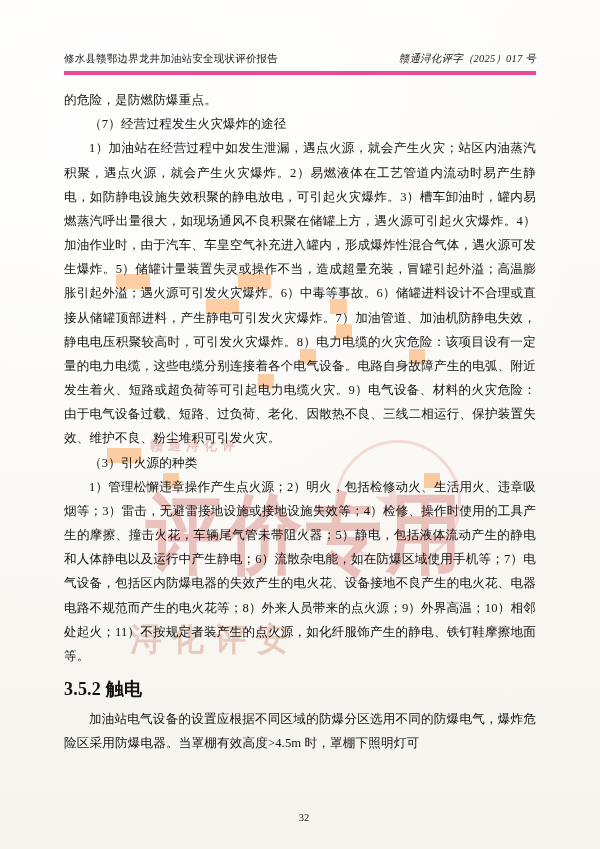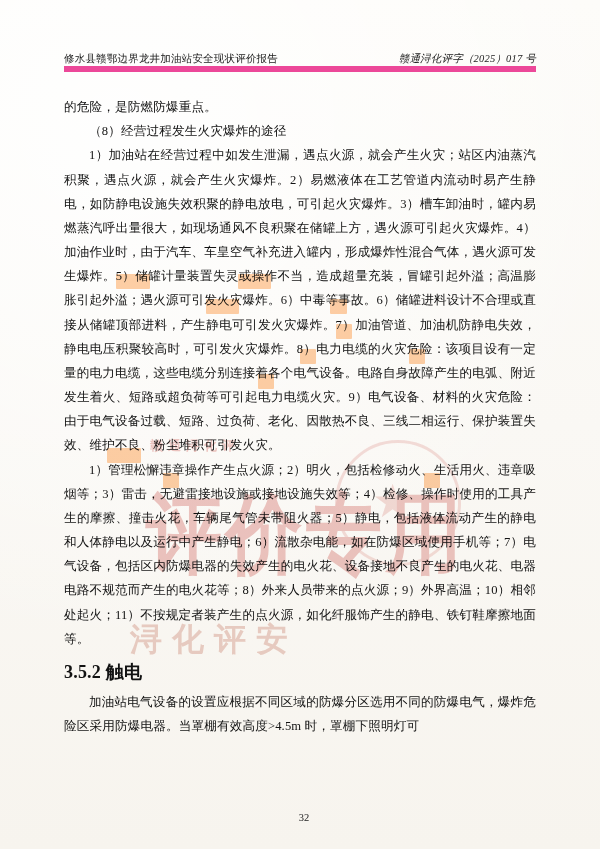--- a/index.html
+++ b/index.html
@@ -33,28 +33,29 @@
     padding: 52px 64px 40px 64px;
     box-sizing: border-box;
   }
   .header {
     display: flex;
     justify-content: space-between;
     align-items: flex-end;
     font-size: 10.5px;
     color: #1a1a1a;
     letter-spacing: 0.2px;
-    border-bottom: 6px solid #ec4899;
+    padding-bottom: 5px;
+    border-bottom: 4px solid #ec4899;
     font-family: "Liberation Serif", "DejaVu Serif", serif;
   }
   .header .left { white-space: nowrap; }
   .header .right { white-space: nowrap; font-style: italic; }
 
   .body-text {
-    margin-top: 23px;
+    margin-top: 13px;
     font-size: 12.6px;
     line-height: 1.92;
     color: #121212;
     text-align: justify;
     text-justify: inter-ideograph;
     letter-spacing: 0.15px;
   }
   .para {
     margin: 0;
     text-indent: 0;
@@ -158,22 +159,23 @@
 
   <div class="content">
 
     <div class="header">
       <span class="left">修水县赣鄂边界龙井加油站安全现状评价报告</span>
       <span class="right">赣通浔化评字（2025）017 号</span>
     </div>
 
     <div class="body-text">
       <p class="para">的危险，是防燃防爆重点。</p>
-      <p class="para indent">（8）经营过程发生火灾爆炸的途径</p>
+      <p class="para indent">（7）经营过程发生火灾爆炸的途径</p>
       <p class="para indent">1）加油站在经营过程中如发生泄漏，遇点火源，就会产生火灾；站区内油蒸汽积聚，遇点火源，就会产生火灾爆炸。2）易燃液体在工艺管道内流动时易产生静电，如防静电设施失效积聚的静电放电，可引起火灾爆炸。3）槽车卸油时，罐内易燃蒸汽呼出量很大，如现场通风不良积聚在储罐上方，遇火源可引起火灾爆炸。4）加油作业时，由于汽车、车皇空气补充进入罐内，形成爆炸性混合气体，遇火源可发生爆炸。5）储罐计量装置失灵或操作不当，造成超量充装，冒罐引起外溢；高温膨胀引起外溢；遇火源可引发火灾爆炸。6）中毒等事故。6）储罐进料设计不合理或直接从储罐顶部进料，产生静电可引发火灾爆炸。7）加油管道、加油机防静电失效，静电电压积聚较高时，可引发火灾爆炸。8）电力电缆的火灾危险：该项目设有一定量的电力电缆，这些电缆分别连接着各个电气设备。电路自身故障产生的电弧、附近发生着火、短路或超负荷等可引起电力电缆火灾。9）电气设备、材料的火灾危险：由于电气设备过载、短路、过负荷、老化、因散热不良、三线二相运行、保护装置失效、维护不良、粉尘堆积可引发火灾。</p>
+      <p class="para indent">（3）引火源的种类</p>
       <p class="para indent">1）管理松懈违章操作产生点火源；2）明火，包括检修动火、生活用火、违章吸烟等；3）雷击，无避雷接地设施或接地设施失效等；4）检修、操作时使用的工具产生的摩擦、撞击火花，车辆尾气管未带阻火器；5）静电，包括液体流动产生的静电和人体静电以及运行中产生静电；6）流散杂电能，如在防爆区域使用手机等；7）电气设备，包括区内防爆电器的失效产生的电火花、设备接地不良产生的电火花、电器电路不规范而产生的电火花等；8）外来人员带来的点火源；9）外界高温；10）相邻处起火；11）不按规定者装产生的点火源，如化纤服饰产生的静电、铁钉鞋摩擦地面等。</p>
       <p class="para section-title">3.5.2 触电</p>
       <p class="para indent">加油站电气设备的设置应根据不同区域的防爆分区选用不同的防爆电气，爆炸危险区采用防爆电器。当罩棚有效高度&gt;4.5m 时，罩棚下照明灯可</p>
     </div>
   </div>
 
   <div class="marks">
     <div class="hl" style="left:116px; top:274px; width:34px; height:15px;"></div>
     <div class="hl" style="left:238px; top:274px; width:33px; height:15px;"></div>
     <div class="hl" style="left:206px; top:299px; width:33px; height:15px;"></div>

